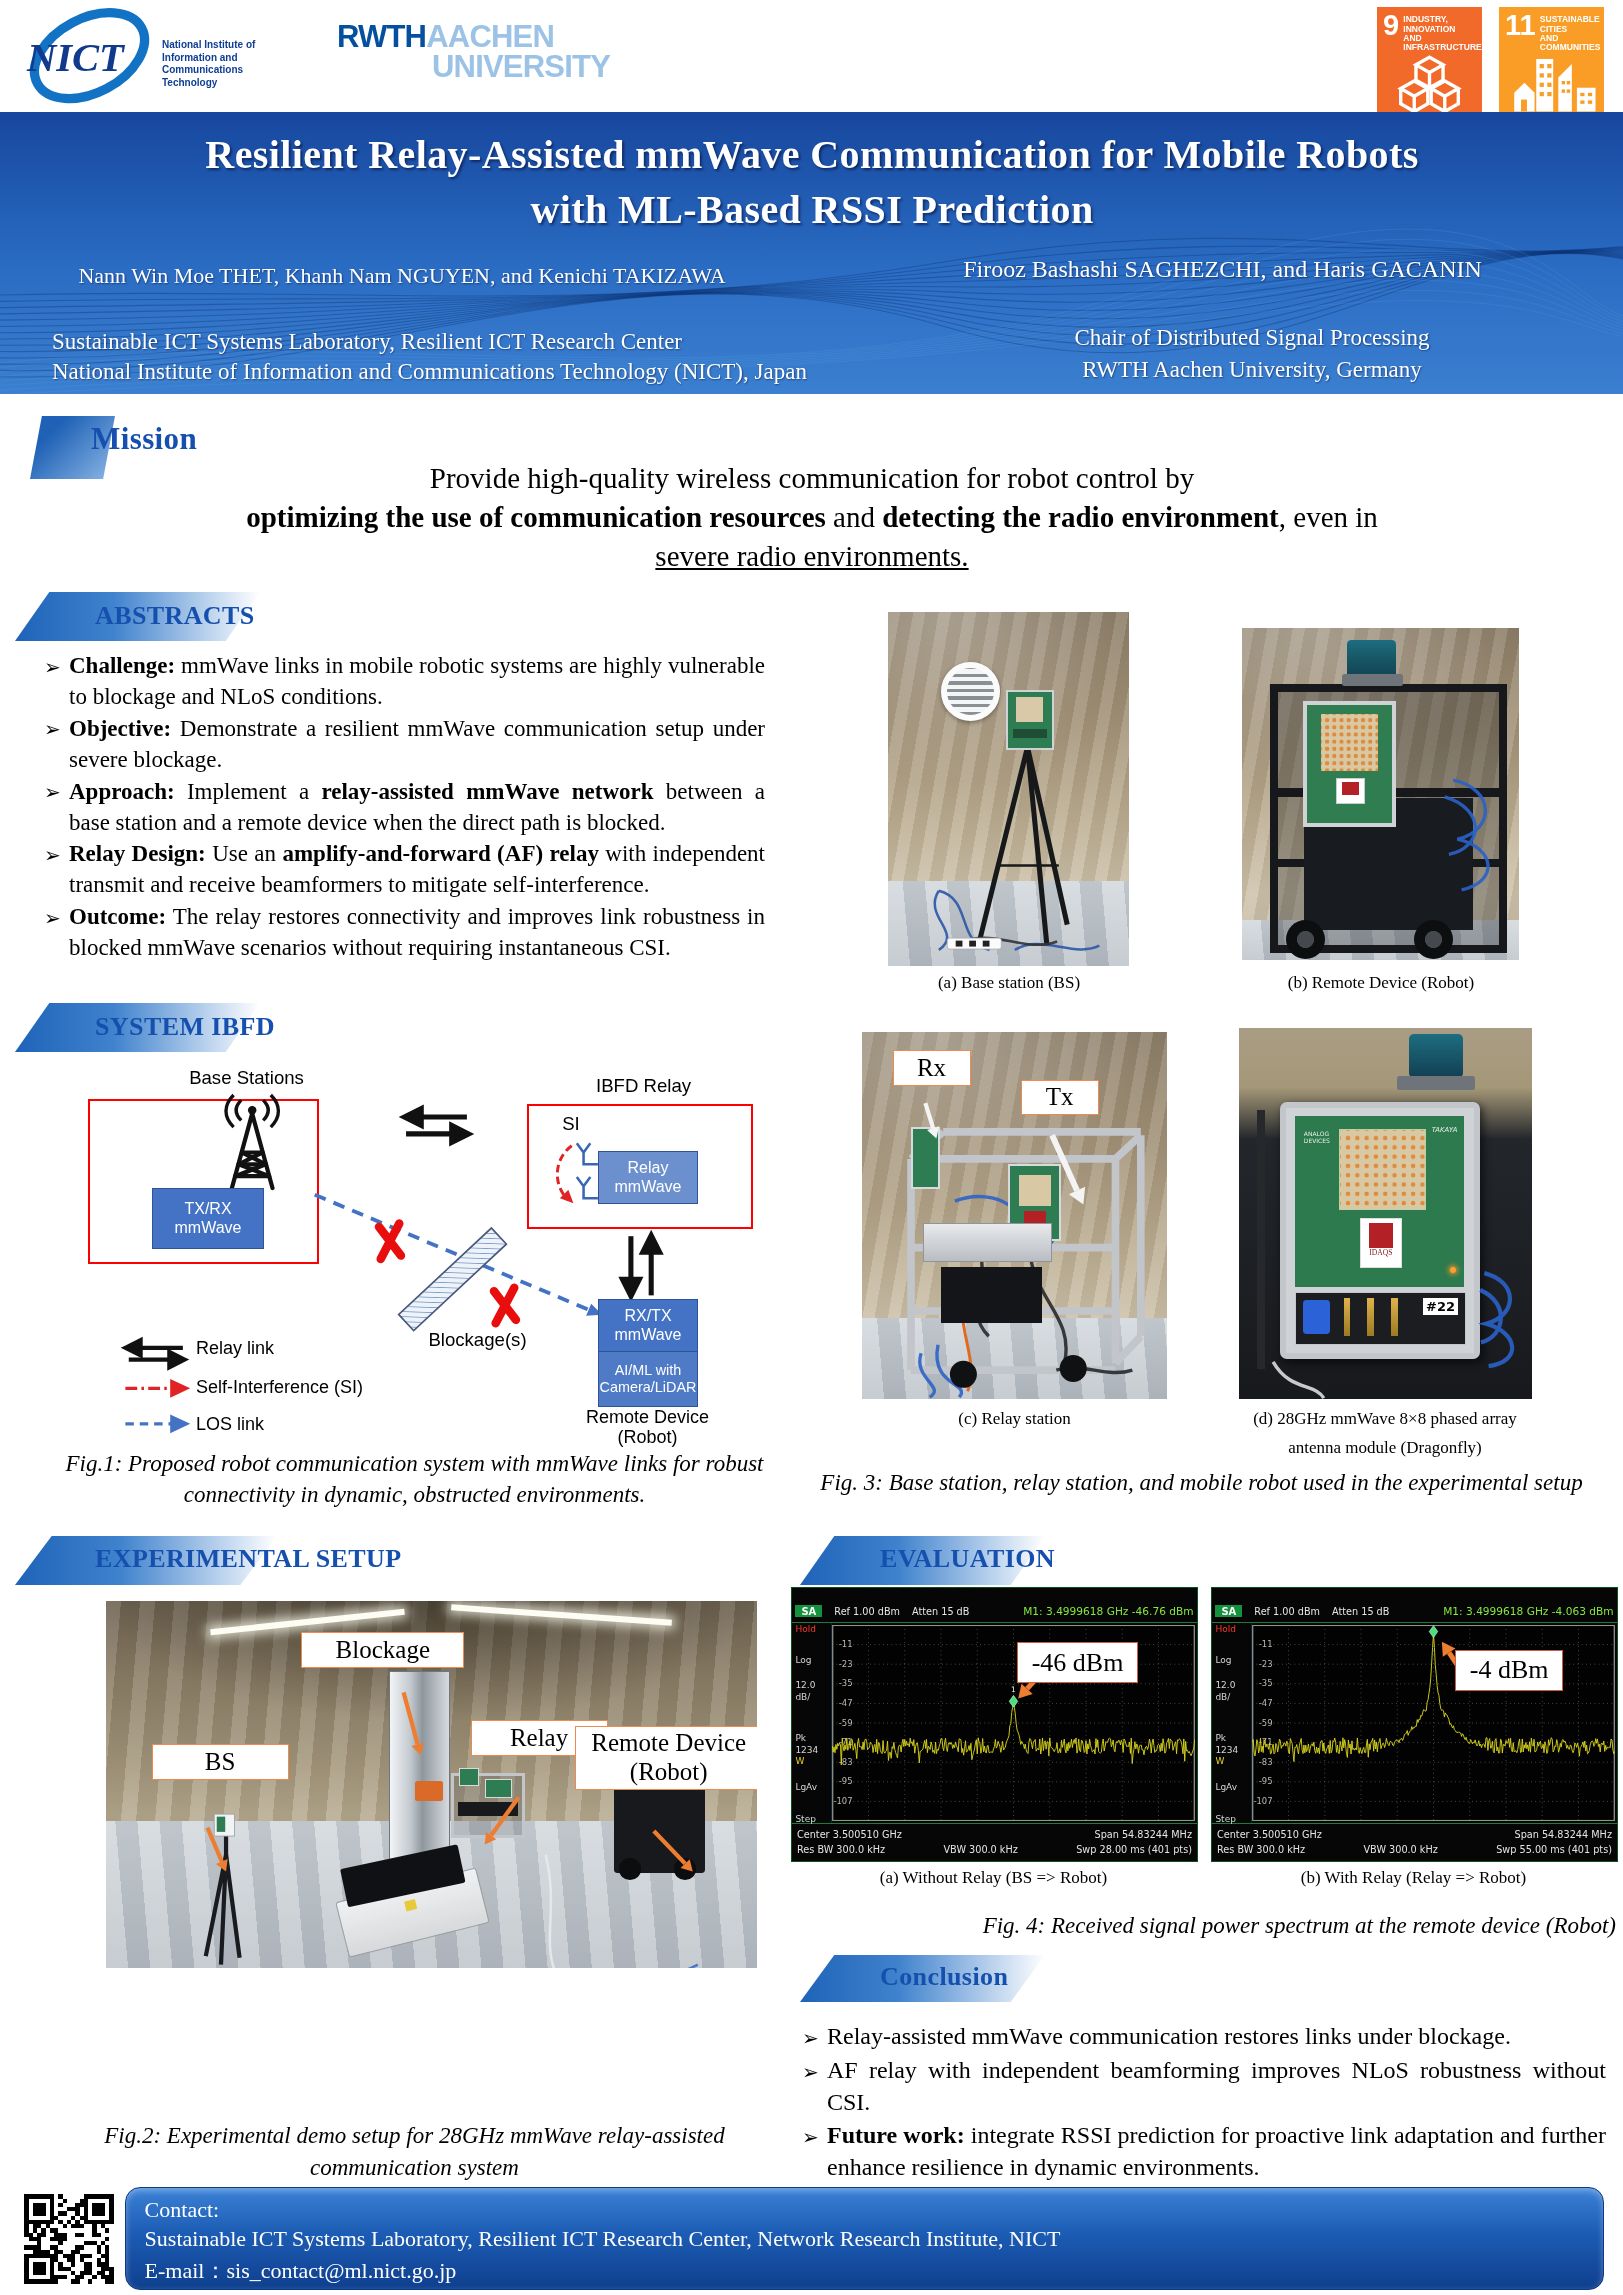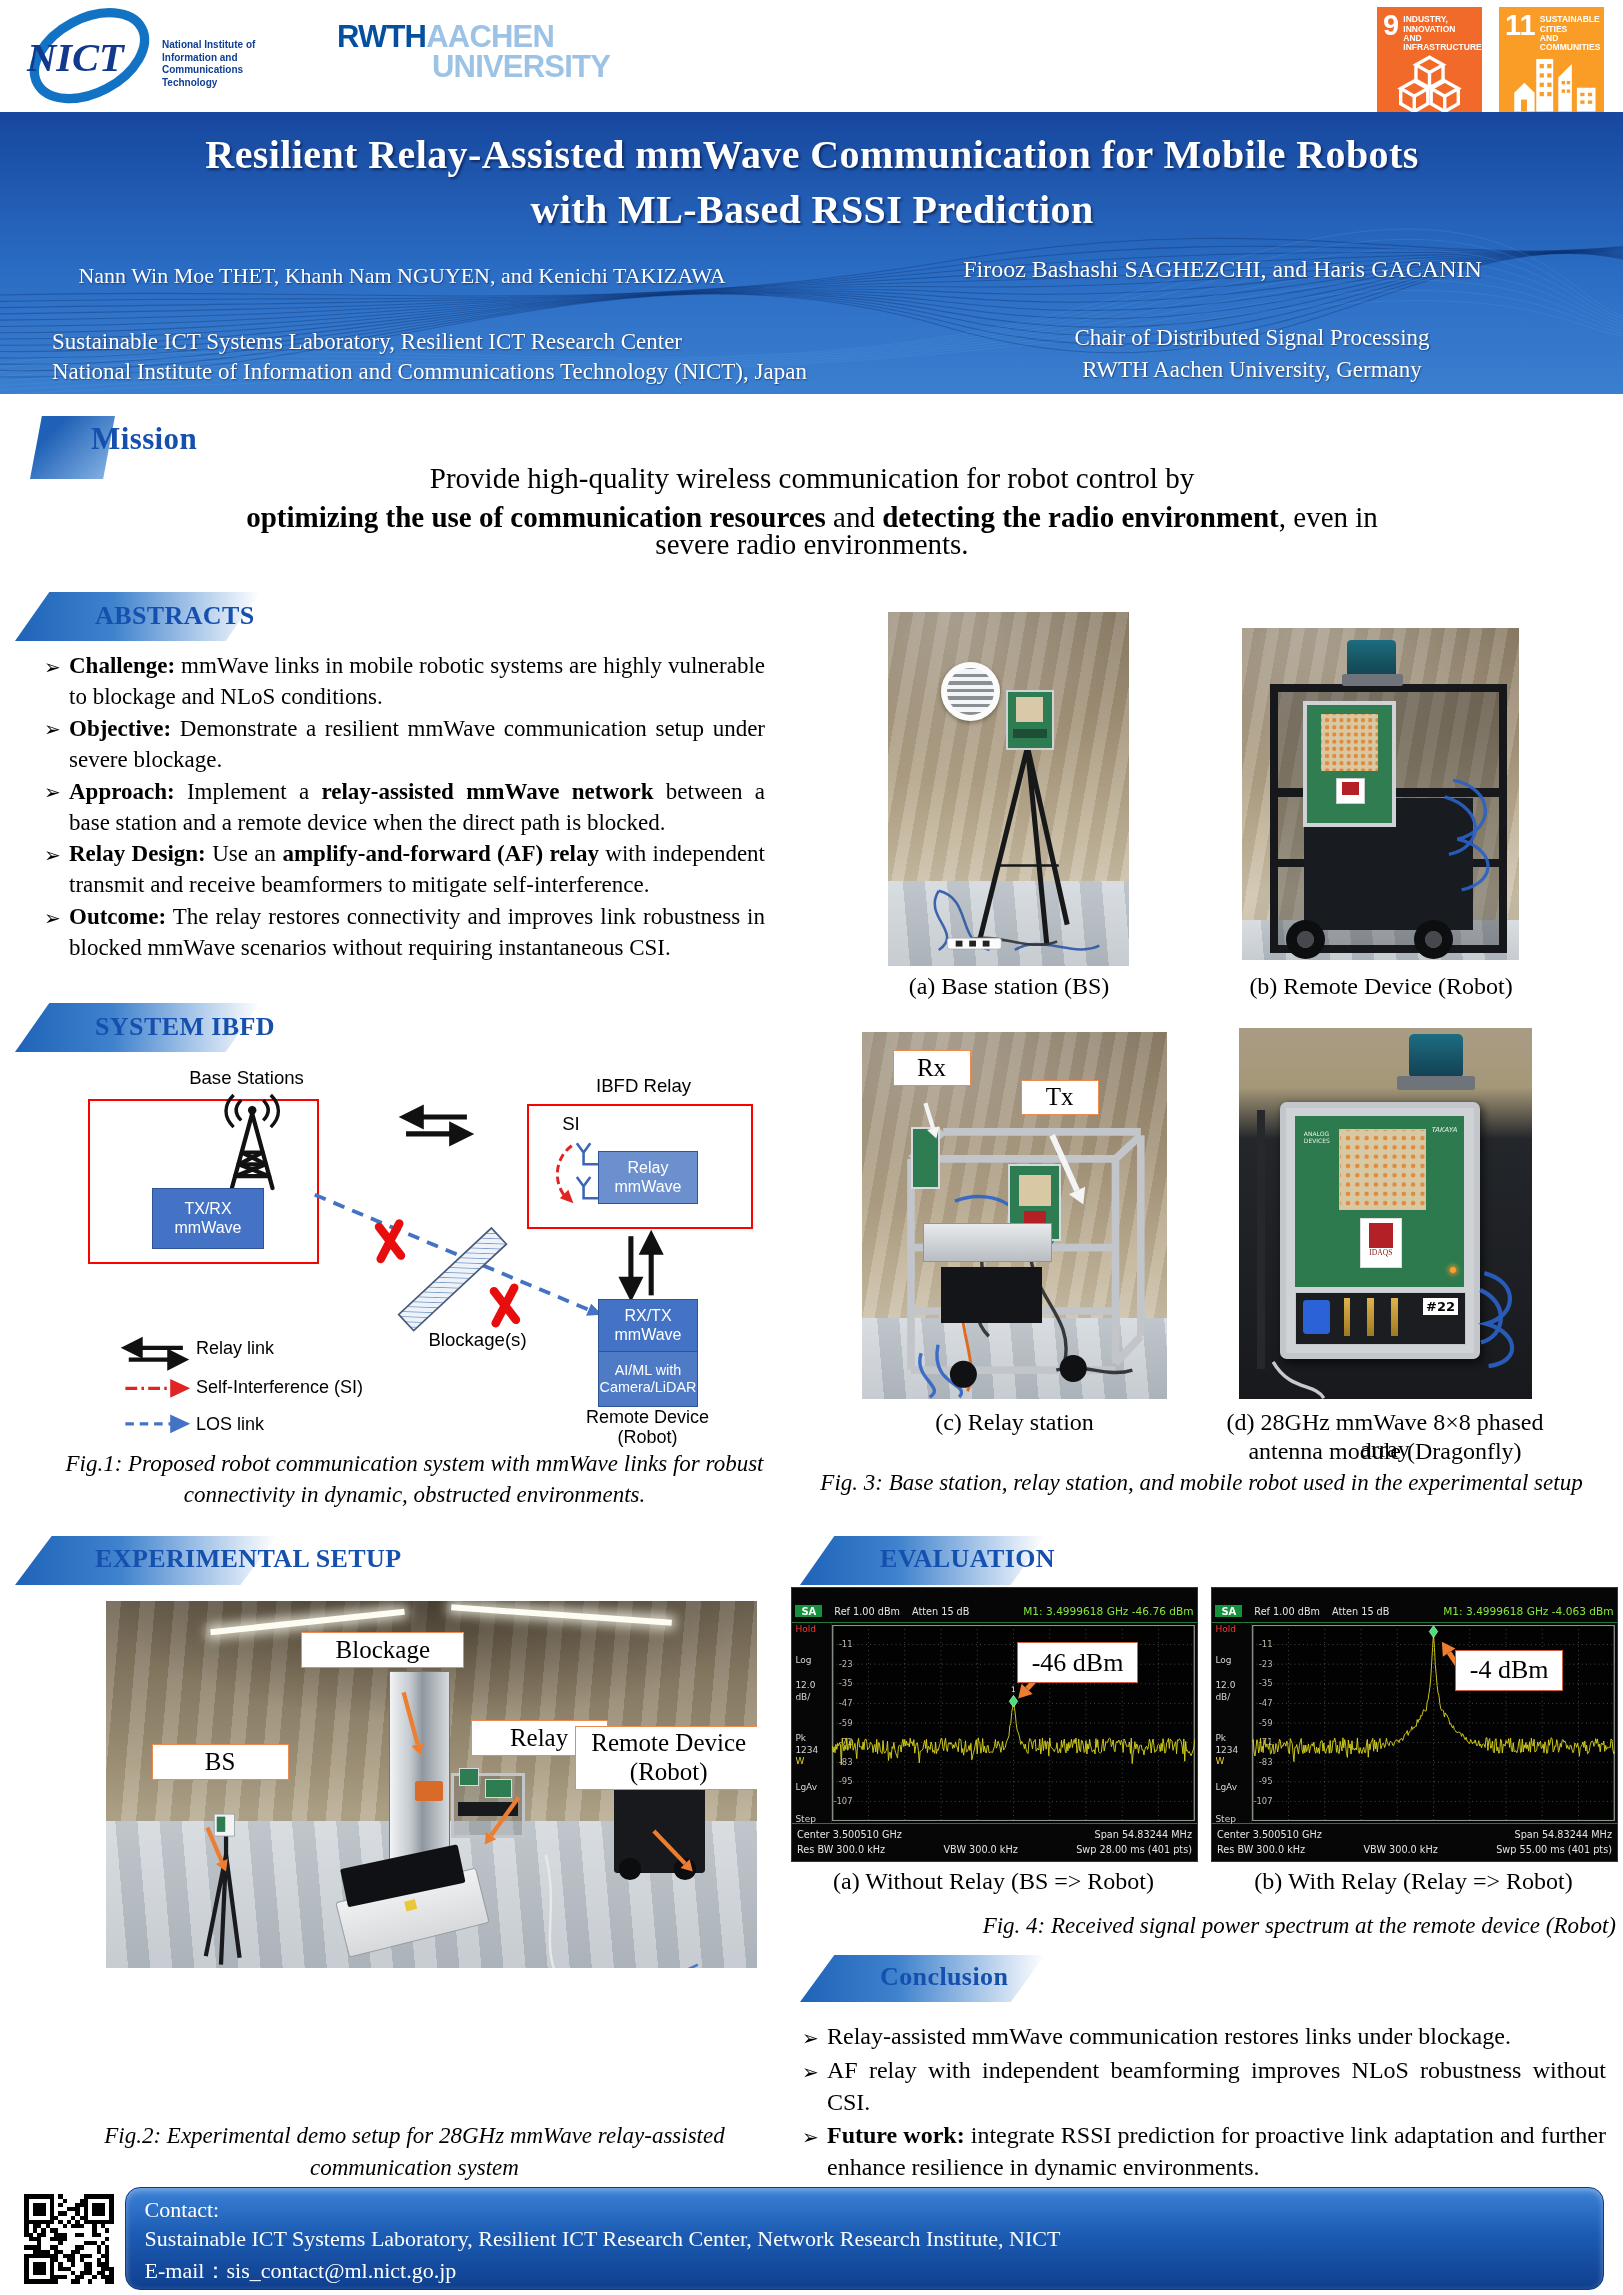--- a/index.html
+++ b/index.html
@@ -30,21 +30,21 @@
   .wedge.solid{background:linear-gradient(135deg,#1f61b6 25%,#8cb8e6 100%);}
   .sec-title{position:absolute;color:#1550ae;font-weight:bold;font-size:26px;letter-spacing:0.4px;}
   
   .mission-line{width:1624px;text-align:center;font-size:29px;}
   .bullet-row{display:flex;margin:0 0 0.8px 0;}
   .bullet{flex:none;width:25px;font-size:20px;padding-top:1.7px;}
   .bullet-text{flex:1;text-align:justify;}
   .abstract-list{font-size:23px;line-height:31px;}
   .conclusion-list{font-size:24px;line-height:32px;}
   .figcap{font-style:italic;font-size:23px;}
-  .photocap{font-size:24px;}
+  .photocap{font-size:17px;}
   
   .dbox{position:absolute;border:2.1px solid #ff0000;background:#fff;}
   .bluebox{position:absolute;background:#4472C4;border:1.3px solid #2f5496;color:#fff;
            font-family:"Liberation Sans",sans-serif;display:flex;align-items:center;justify-content:center;
            text-align:center;white-space:pre-line;line-height:1.18;}
   .dlabel{position:absolute;font-family:"Liberation Sans",sans-serif;font-size:18.6px;text-align:center;}
   
   .photo{position:absolute;overflow:hidden;}
   .tent{background:
     radial-gradient(120% 80% at 25% 0%,rgba(255,255,255,.28),transparent 60%),
@@ -178,21 +178,21 @@
   <div class="abs affil" style="left:52px;top:217px;">Sustainable ICT Systems Laboratory, Resilient ICT Research Center</div>
   <div class="abs affil" style="left:52px;top:247px;">National Institute of Information and Communications Technology (NICT), Japan</div>
   <div class="abs affil ctr" style="left:905px;top:213px;width:694px;">Chair of Distributed Signal Processing</div>
   <div class="abs affil ctr" style="left:905px;top:245px;width:694px;">RWTH Aachen University, Germany</div>
 </div>
 
 <div class="wedge solid" style="left:30px;top:416px;width:85px;height:63px;"></div>
 <div class="sec-title" style="left:91px;top:421px;font-size:31px;">Mission</div>
 <div class="abs mission-line" style="top:462px;">Provide high-quality wireless communication for robot control by</div>
 <div class="abs mission-line" style="top:501px;"><b>optimizing the use of communication resources</b><span> and </span><b>detecting the radio environment</b><span>, even in</span></div>
-<div class="abs mission-line" style="top:528px;">severe radio environments.</div>
+<div class="abs mission-line" style="top:540px;text-decoration:underline;">severe radio environments.</div>
 
 <div class="wedge" style="left:15px;top:592px;width:245px;height:49px;"></div>
 <div class="sec-title" style="left:95px;top:601px;">ABSTRACTS</div>
 <div class="abs abstract-list" style="left:44px;top:650px;width:721px;">
     <div class="bullet-row">
       <span class="bullet">➢</span>
       <span class="bullet-text"><b>Challenge:</b><span> mmWave links in mobile robotic systems are highly vulnerable to blockage and NLoS conditions.</span></span>
     </div>
     <div class="bullet-row">
       <span class="bullet">➢</span>

